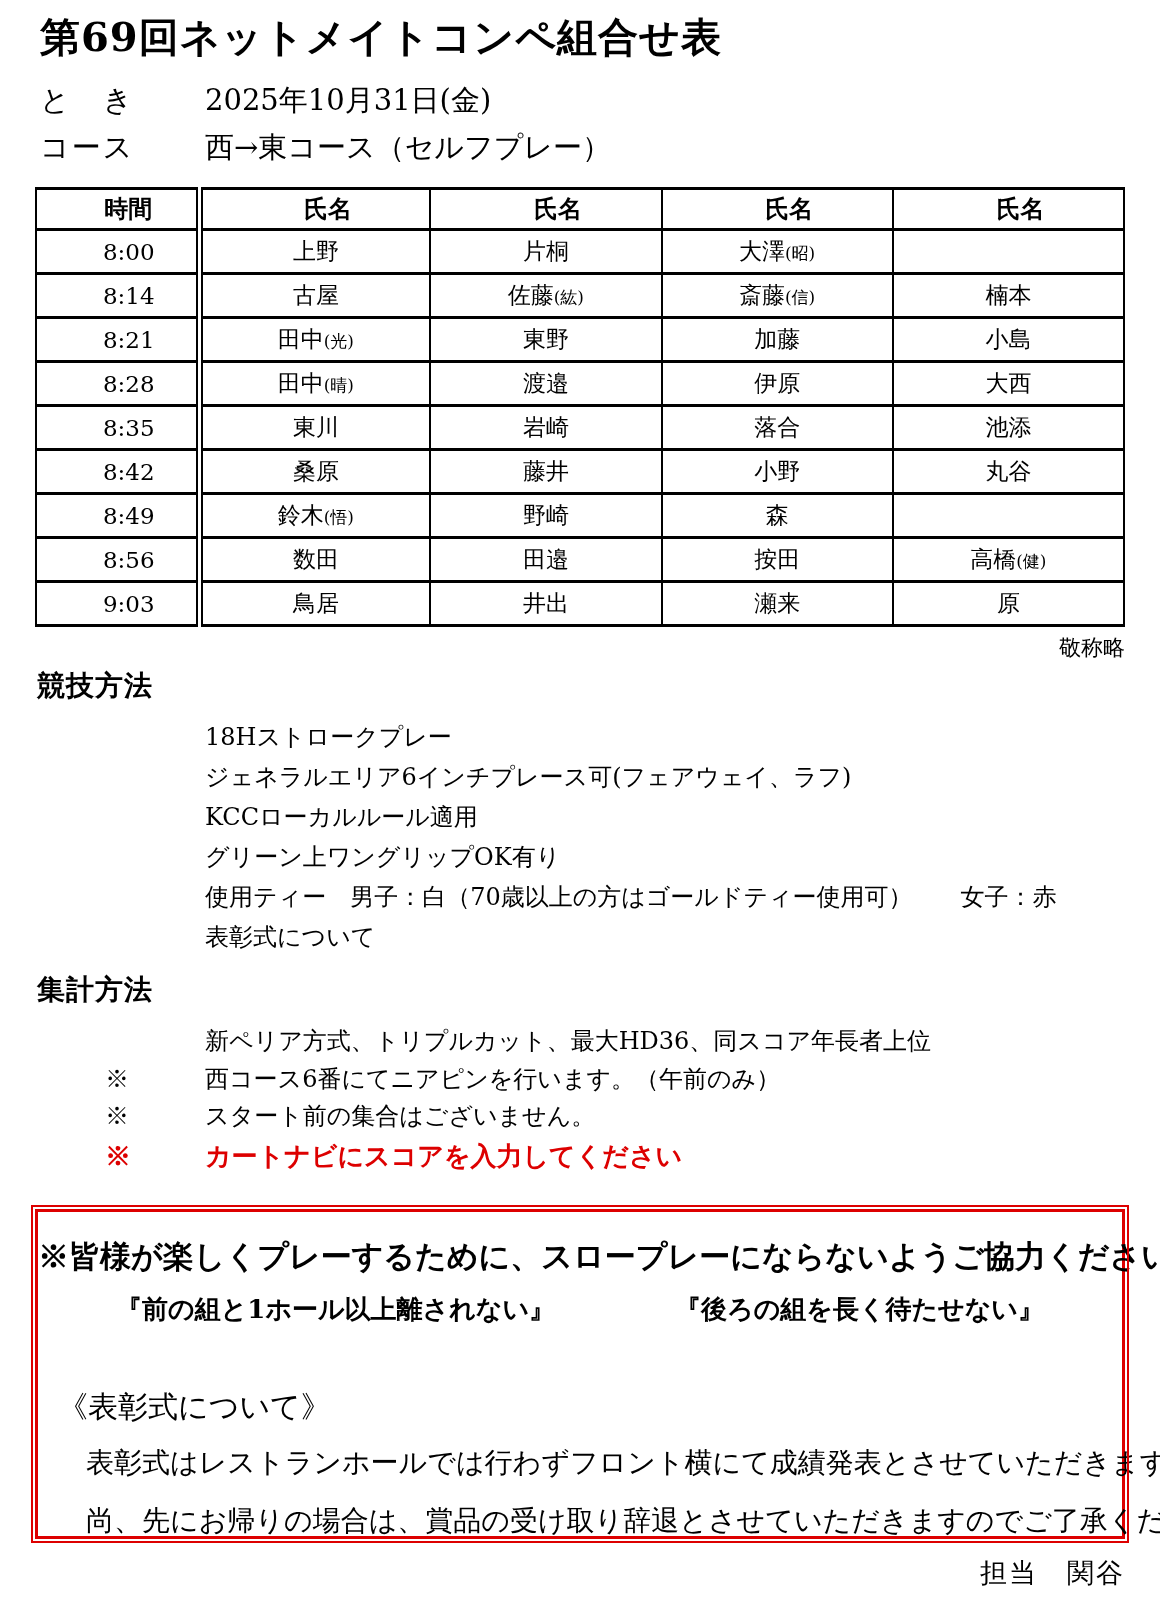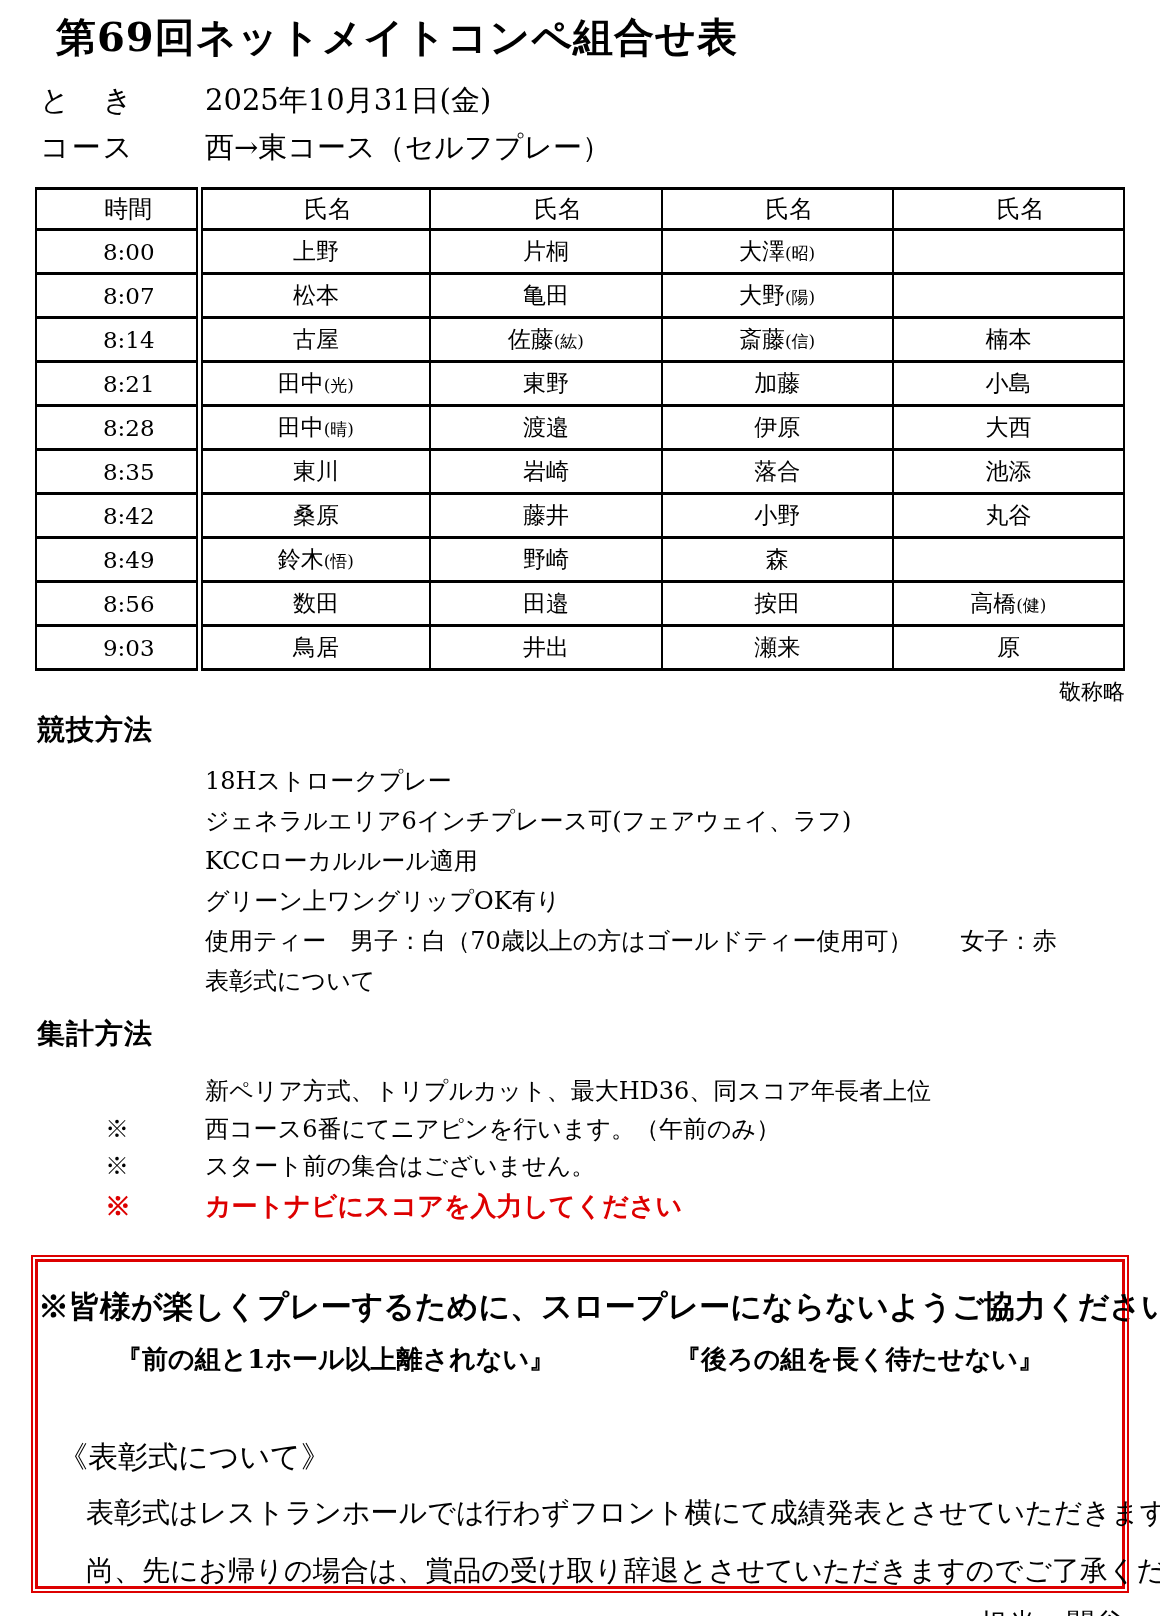--- a/index.html
+++ b/index.html
@@ -2,50 +2,50 @@
 <html lang="ja" style="--accent-red: #dd0000;"><head>
 <meta charset="utf-8">
 <style>
   :root { --accent-red:#dd0000; --ink:#000000; }
   * { margin:0; padding:0; box-sizing:border-box; }
   html,body { background:#ffffff; }
   body {
     width:1160px; height:1616px; position:relative; overflow:hidden;
     font-family:"DejaVu Serif","Liberation Serif",serif; color:var(--ink);
   }
-  .title { margin:10px 0 0 56px; font-size:40px; font-weight:bold; letter-spacing:1px; }
+  .title { margin:10px 0 0 40px; font-size:40px; font-weight:bold; letter-spacing:1px; }
   .info-line { display:flex; margin-left:40px; font-size:29px; }
   .info-line.first { margin-top:16px; }
   .info-line.second { margin-top:7px; }
   .info-label { width:165px; letter-spacing:2px; }
 
   table.pairing {
     margin:19px 0 0 35px; width:1090px; border-collapse:collapse; table-layout:fixed;
   }
   table.pairing th, table.pairing td {
     border-left:2px solid #000; border-right:2px solid #000;
     border-top:3px solid #000; border-bottom:3px solid #000;
     text-align:center; vertical-align:middle; overflow:hidden; white-space:nowrap;
   }
-  table.pairing th { height:41px; font-size:24px; font-weight:normal;padding-left:24px; }
+  table.pairing th { height:41px; font-size:24px; font-weight:bold;padding-left:24px; }
   table.pairing td { height:44px; font-size:23px; }
   col.c-time { width:163px; }
   td.time-cell { font-size:24px;padding-left:25px; }
   table.pairing td:first-child, table.pairing th:first-child { border-right:7px double #000; }
   .anno { font-size:17px; }
 
   .keisho { width:1125px; text-align:right; font-size:22px; margin-top:6px; }
 
   .section-heading { margin-left:37px; font-size:28px; font-weight:bold; letter-spacing:1px; }
   .h-method { margin-top:4px; }
   .h-tally  { margin-top:14px; }
 
   .method-items { margin-top:12px; }
   .method-items .item, .tally-first { margin-left:205px; font-size:24px; line-height:40px; white-space:nowrap; }
-  .tally-first { margin-top:18px; }
+  .tally-first { margin-top:12px; }
 
   .tally-notes { margin-top:0; }
   .note-row { display:flex; font-size:24px; line-height:37px; align-items:baseline; }
   .note-row .marker { margin-left:105px; width:100px; }
   .note-row .note-text { white-space:nowrap; }
   .note-row.red { color:var(--accent-red,#dd0000); font-weight:bold; font-size:26px; line-height:42px; }
 
   .notice-box {
     margin:32px 0 0 35px; width:1090px; height:330px;
     border:3px solid var(--accent-red,#dd0000);
@@ -90,27 +90,20 @@
         <th>氏名</th>
         <th>氏名</th>
       </tr>
   </thead>
   <tbody>
       <tr>
         <td class="time-cell">8:00</td>
         <td>上野</td>
         <td>片桐</td>
         <td>大澤<span class="anno">(昭)</span></td>
-        <td></td>
-      </tr>
-      <tr>
-        <td class="time-cell">8:07</td>
-        <td>松本</td>
-        <td>亀田</td>
-        <td>大野<span class="anno">(陽)</span></td>
         <td></td>
       </tr>
       <tr>
         <td class="time-cell">8:14</td>
         <td>古屋</td>
         <td>佐藤<span class="anno">(紘)</span></td>
         <td>斎藤<span class="anno">(信)</span></td>
         <td>楠本</td>
       </tr>
       <tr>

